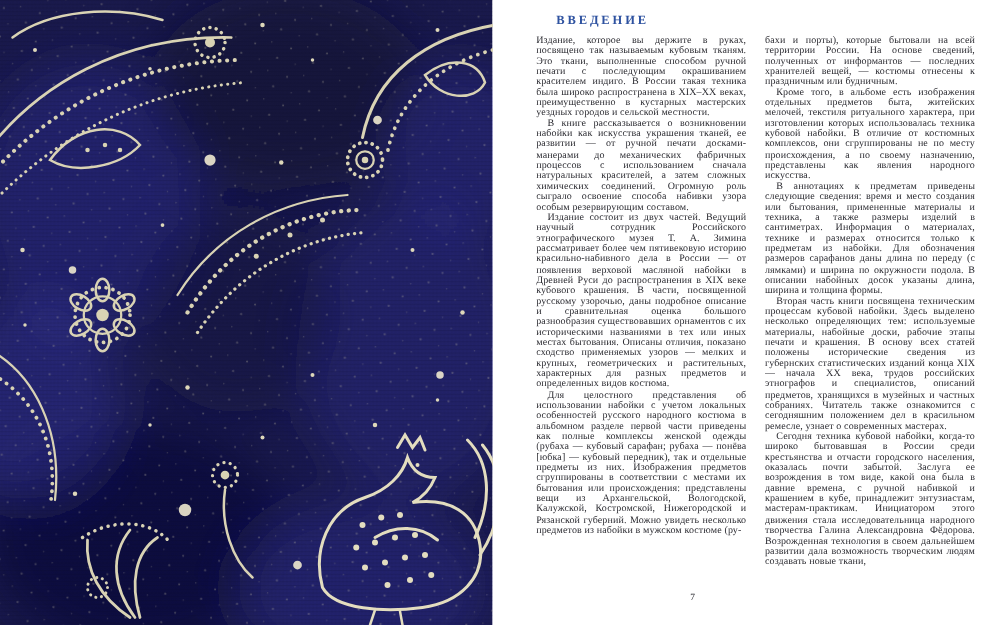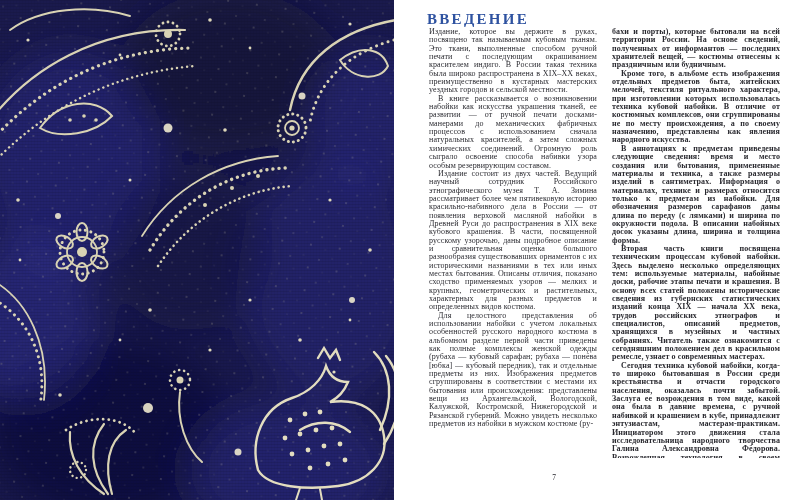--- a/index.html
+++ b/index.html
@@ -11,31 +11,31 @@
   }
   .spread{
     position:relative;width:789px;height:500px;overflow:hidden;
     background:var(--paper,#ffffff);
   }
   .fabric{
     position:absolute;left:0;top:0;width:394px;height:500px;overflow:hidden;
   }
   .fabric svg{display:block;}
   .heading{
-    position:absolute;left:427px;top:11px;
-    font-size:15px;font-weight:bold;letter-spacing:2.3px;
+    position:absolute;left:445px;top:11px;
+    font-size:10px;font-weight:bold;letter-spacing:2.3px;
     color:var(--accent,#2e52a0);
   }
   .col{
     position:absolute;top:28px;width:168px;height:430px;overflow:hidden;
     font-size:8px;line-height:8.35px;letter-spacing:0.1px;
     text-align:justify;color:var(--text,#2a2a30);
   }
   .col1{left:429px;}
-  .col2{left:612px;font-weight:bold;}
+  .col2{left:612px;}
   .col p{margin:0;text-indent:9px;}
   .col p.noindent{text-indent:0;}
   .pageno{
     position:absolute;left:547px;top:473px;width:14px;text-align:center;
     font-size:7.5px;color:#23232a;
   }
 </style>
 </head>
 <body>
 

